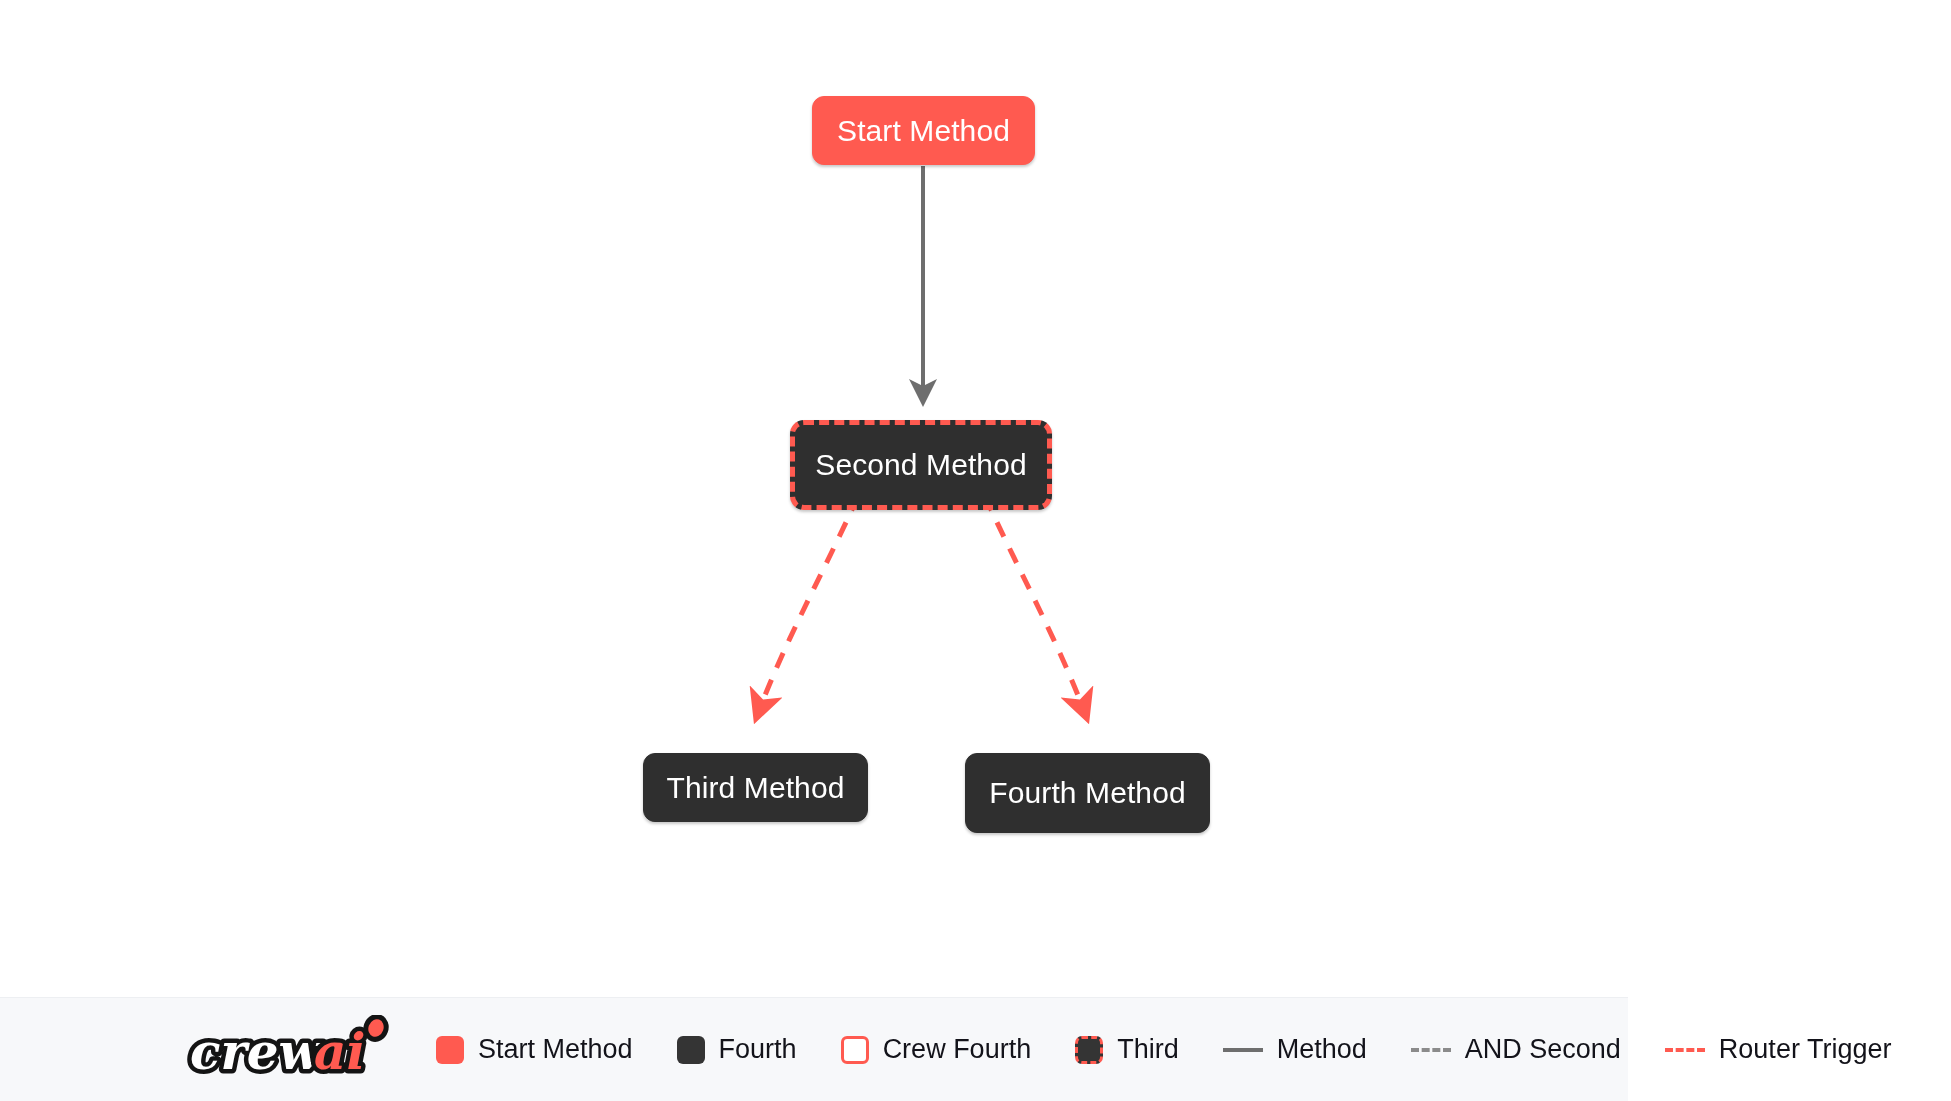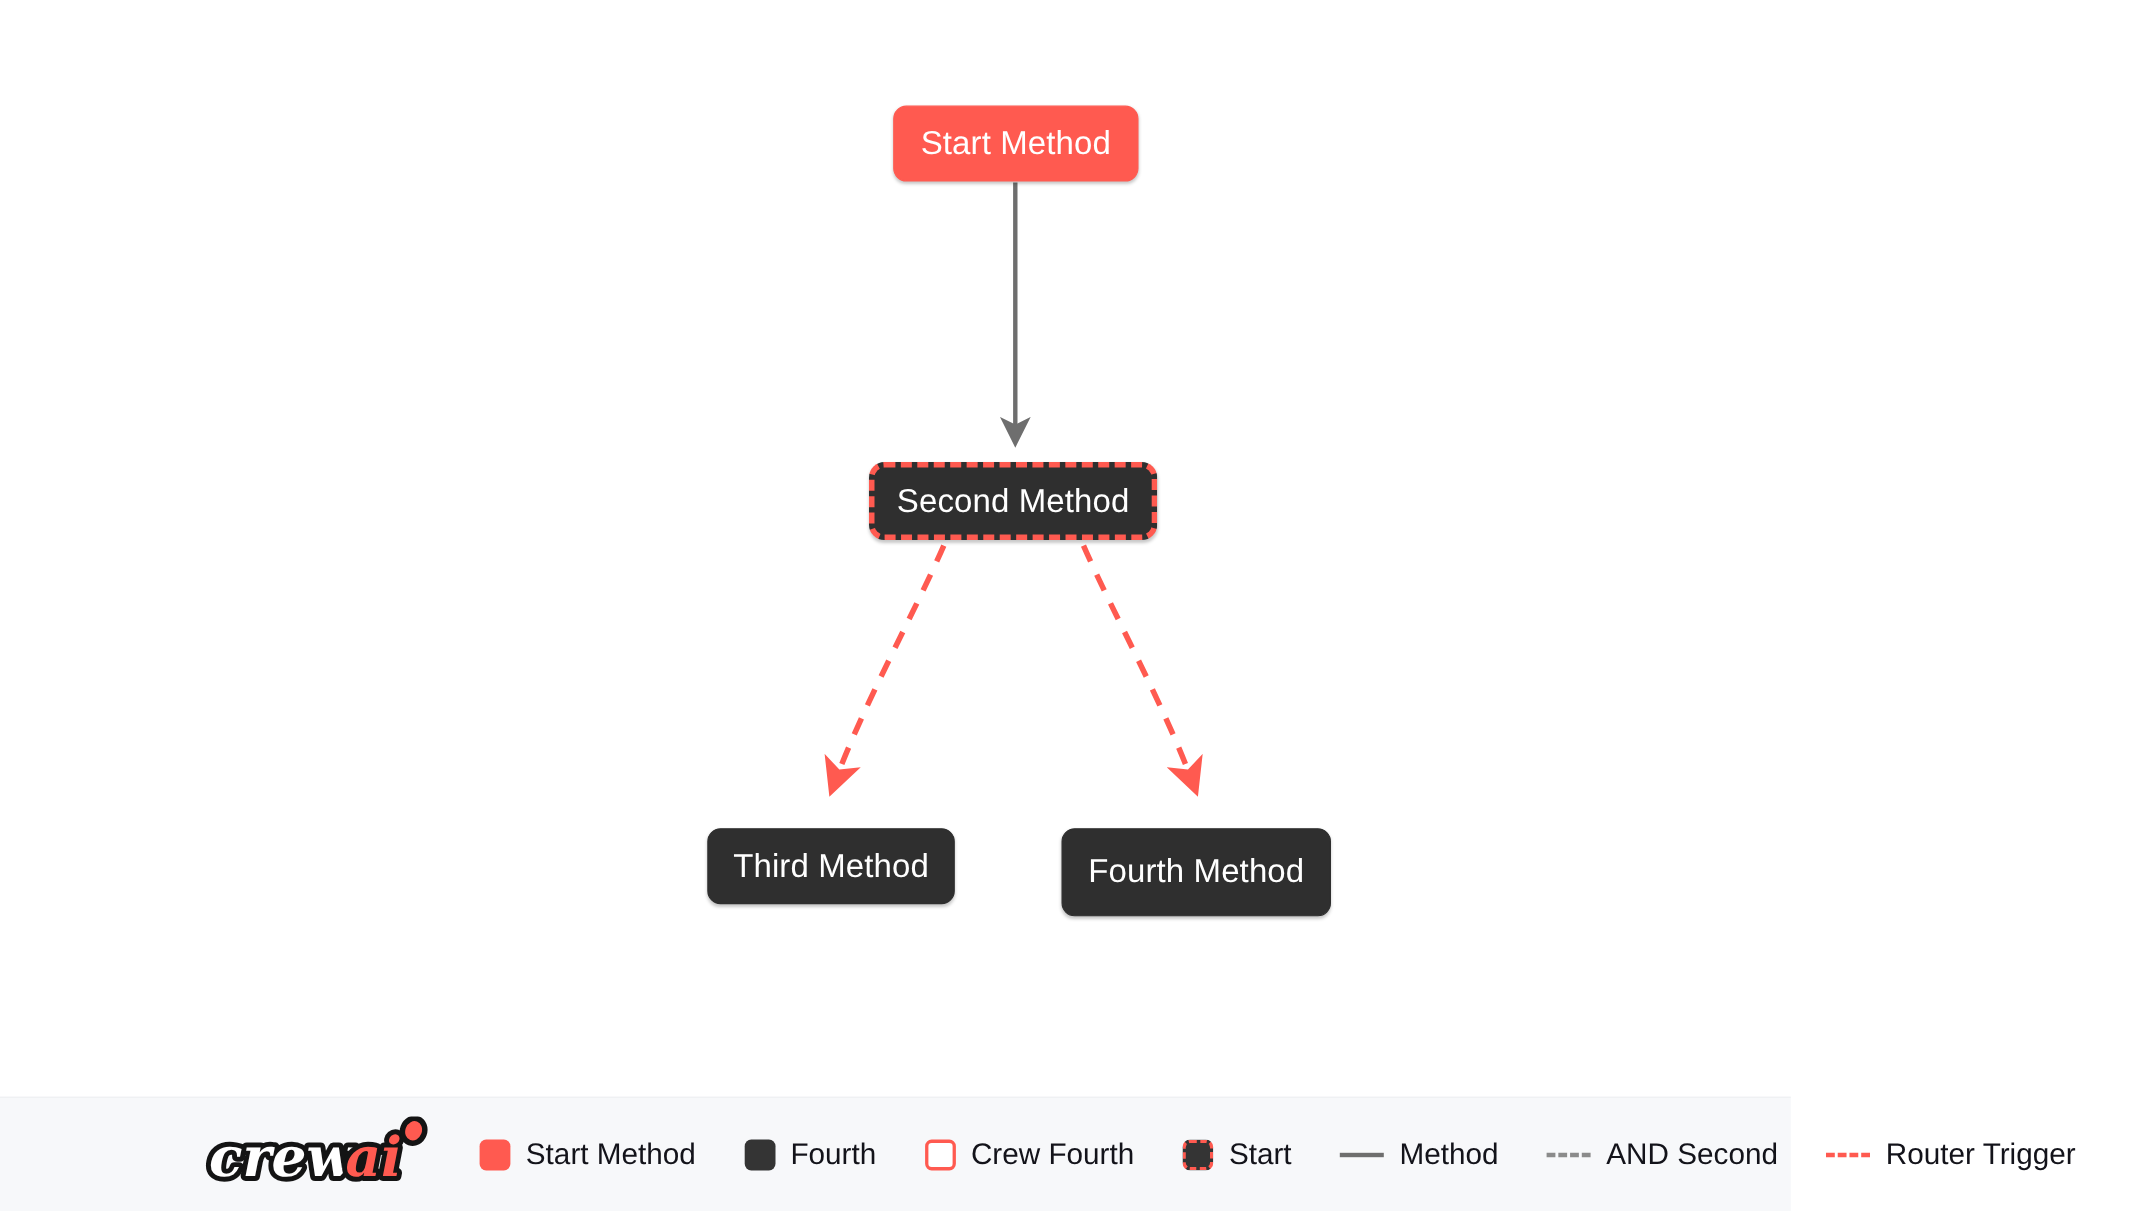--- a/index.html
+++ b/index.html
@@ -138,21 +138,21 @@
 
     <path d="M 858 496 C 830 560 785 640 757 716" fill="none" stroke="#FF5A50" stroke-width="5" stroke-dasharray="16 13" stroke-linecap="butt" marker-end="url(#arrow-red)"></path>
 
     <path d="M 985 496 C 1013 560 1058 640 1086 716" fill="none" stroke="#FF5A50" stroke-width="5" stroke-dasharray="16 13" stroke-linecap="butt" marker-end="url(#arrow-red)"></path>
   </svg>
 
   <div class="node node-start" style="left:812px; top:96px; width:223px; height:69px;">
     <span>Start Method</span>
   </div>
 
-  <div class="node node-router" style="left:790px; top:420px; width:262px; height:71px;">
+  <div class="node node-router" style="left:790px; top:420px; width:262px; height:90px;">
     <span>Second Method</span>
   </div>
 
   <div class="node node-method" style="left:643px; top:753px; width:225px; height:69px;">
     <span>Third Method</span>
   </div>
 
   <div class="node node-method" style="left:965px; top:753px; width:245px; height:80px;">
     <span>Fourth Method</span>
   </div>
@@ -177,21 +177,21 @@
     <span class="legend-label">Fourth</span>
   </div>
 
   <div class="legend-item">
     <span class="swatch swatch-crew"></span>
     <span class="legend-label">Crew Fourth</span>
   </div>
 
   <div class="legend-item">
     <span class="swatch swatch-router"></span>
-    <span class="legend-label">Start</span>
+    <span class="legend-label">Third</span>
   </div>
 
   <div class="legend-item">
     <span class="line-swatch line-solid"></span>
     <span class="legend-label">Method</span>
   </div>
 
   <div class="legend-item">
     <span class="line-swatch line-dashed-gray"></span>
     <span class="legend-label">AND Second</span>

